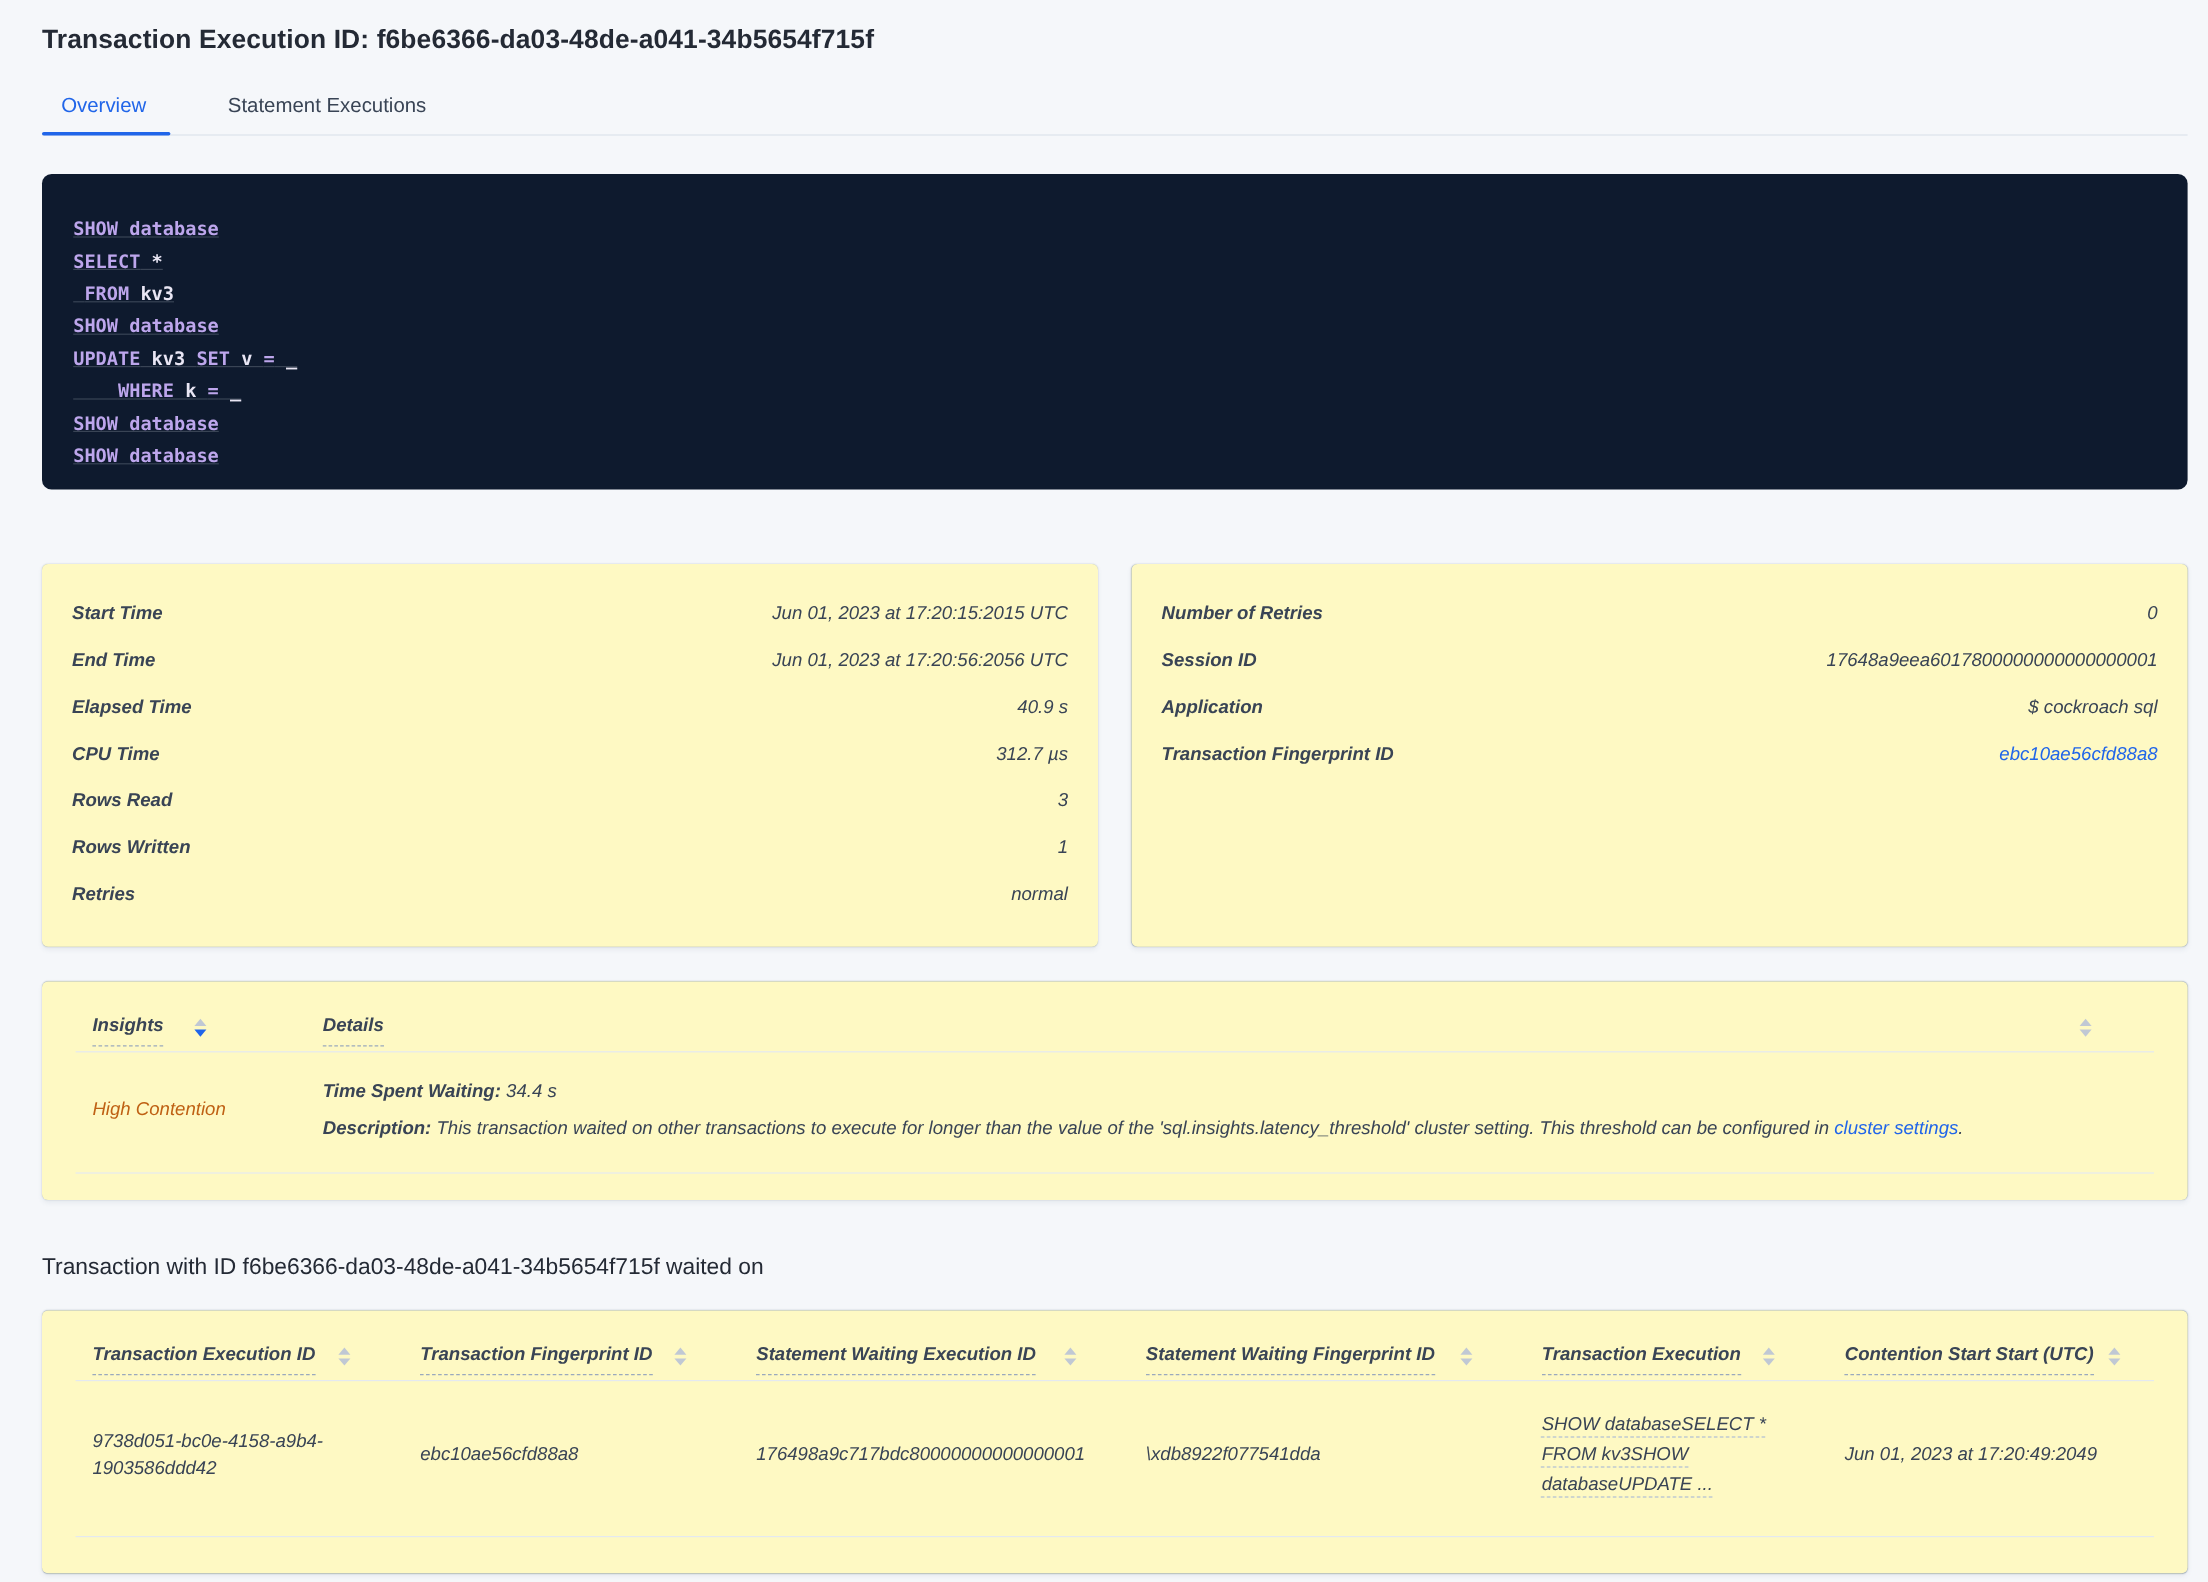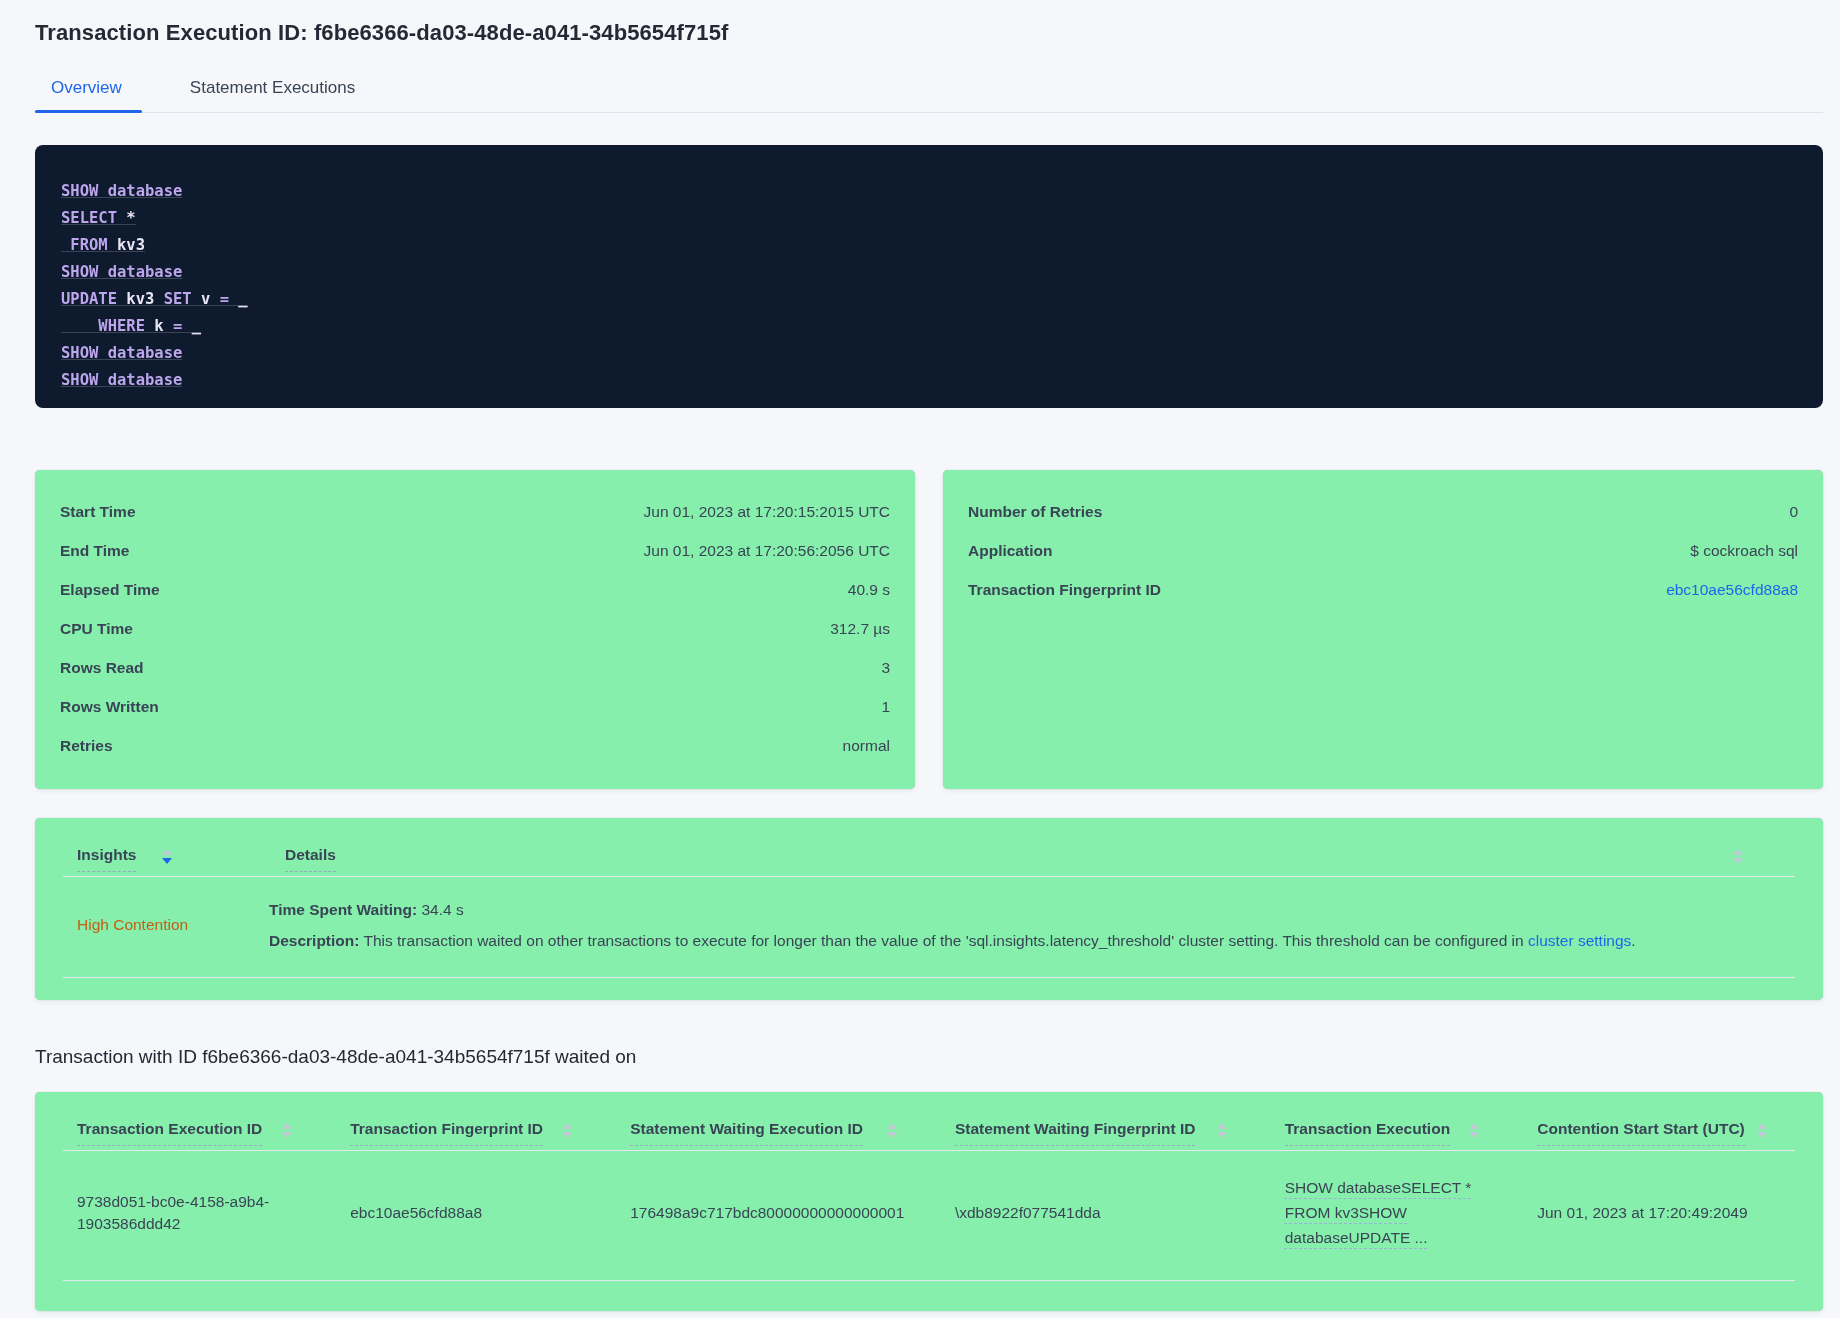--- a/index.html
+++ b/index.html
@@ -81,23 +81,24 @@
   .code-line .id { color: var(--code-id); }
 
   
   .cards-row {
     margin-top: 62px;
     display: flex;
     gap: 28px;
     align-items: stretch;
   }
   .card {
-    background: #86efac;
+    background: #fef9c3;
     border-radius: 5px;
     box-shadow: 0 0 1px rgba(67,90,111,0.45), 0 2px 4px rgba(67,90,111,0.08);
+    font-style: italic;
   }
   .summary-card {
     flex: 1;
     padding: 22px 25px 24px 25px;
   }
   .summary-row {
     display: flex;
     justify-content: space-between;
     align-items: baseline;
     padding: 10.5px 0;
@@ -137,21 +138,20 @@
   
   .insights-card {
     margin-top: 29px;
     padding: 16px 28px 22px 28px;
   }
   .insights-header {
     display: flex;
     align-items: flex-start;
     padding: 12px 0 4px 14px;
     border-bottom: 1px solid var(--border);
-    gap: 16px;
   }
   .insights-header .col-insight { width: 192px; display: flex; align-items: flex-start; }
   .insights-header .col-insight .sort { margin-left: 26px; margin-top: 3px; }
   .insights-header .col-details { flex: 1; display: flex; align-items: flex-start; }
   .insights-header .col-details .sort { margin-left: auto; margin-right: 52px; margin-top: 3px; }
   .insights-row {
     display: flex;
     align-items: center;
     padding: 22px 0 26px 14px;
     border-bottom: 1px solid var(--border);
@@ -262,20 +262,24 @@
         <span class="summary-value">normal</span>
       </div>
     </div>
 
     <div class="card summary-card">
       <div class="summary-row">
         <span class="summary-label">Number of Retries</span>
         <span class="summary-value">0</span>
       </div>
       <div class="summary-row">
+        <span class="summary-label">Session ID</span>
+        <span class="summary-value">17648a9eea6017800000000000000001</span>
+      </div>
+      <div class="summary-row">
         <span class="summary-label">Application</span>
         <span class="summary-value">$ cockroach sql</span>
       </div>
       <div class="summary-row">
         <span class="summary-label">Transaction Fingerprint ID</span>
         <span class="summary-value link">ebc10ae56cfd88a8</span>
       </div>
     </div>
 
   </div>

